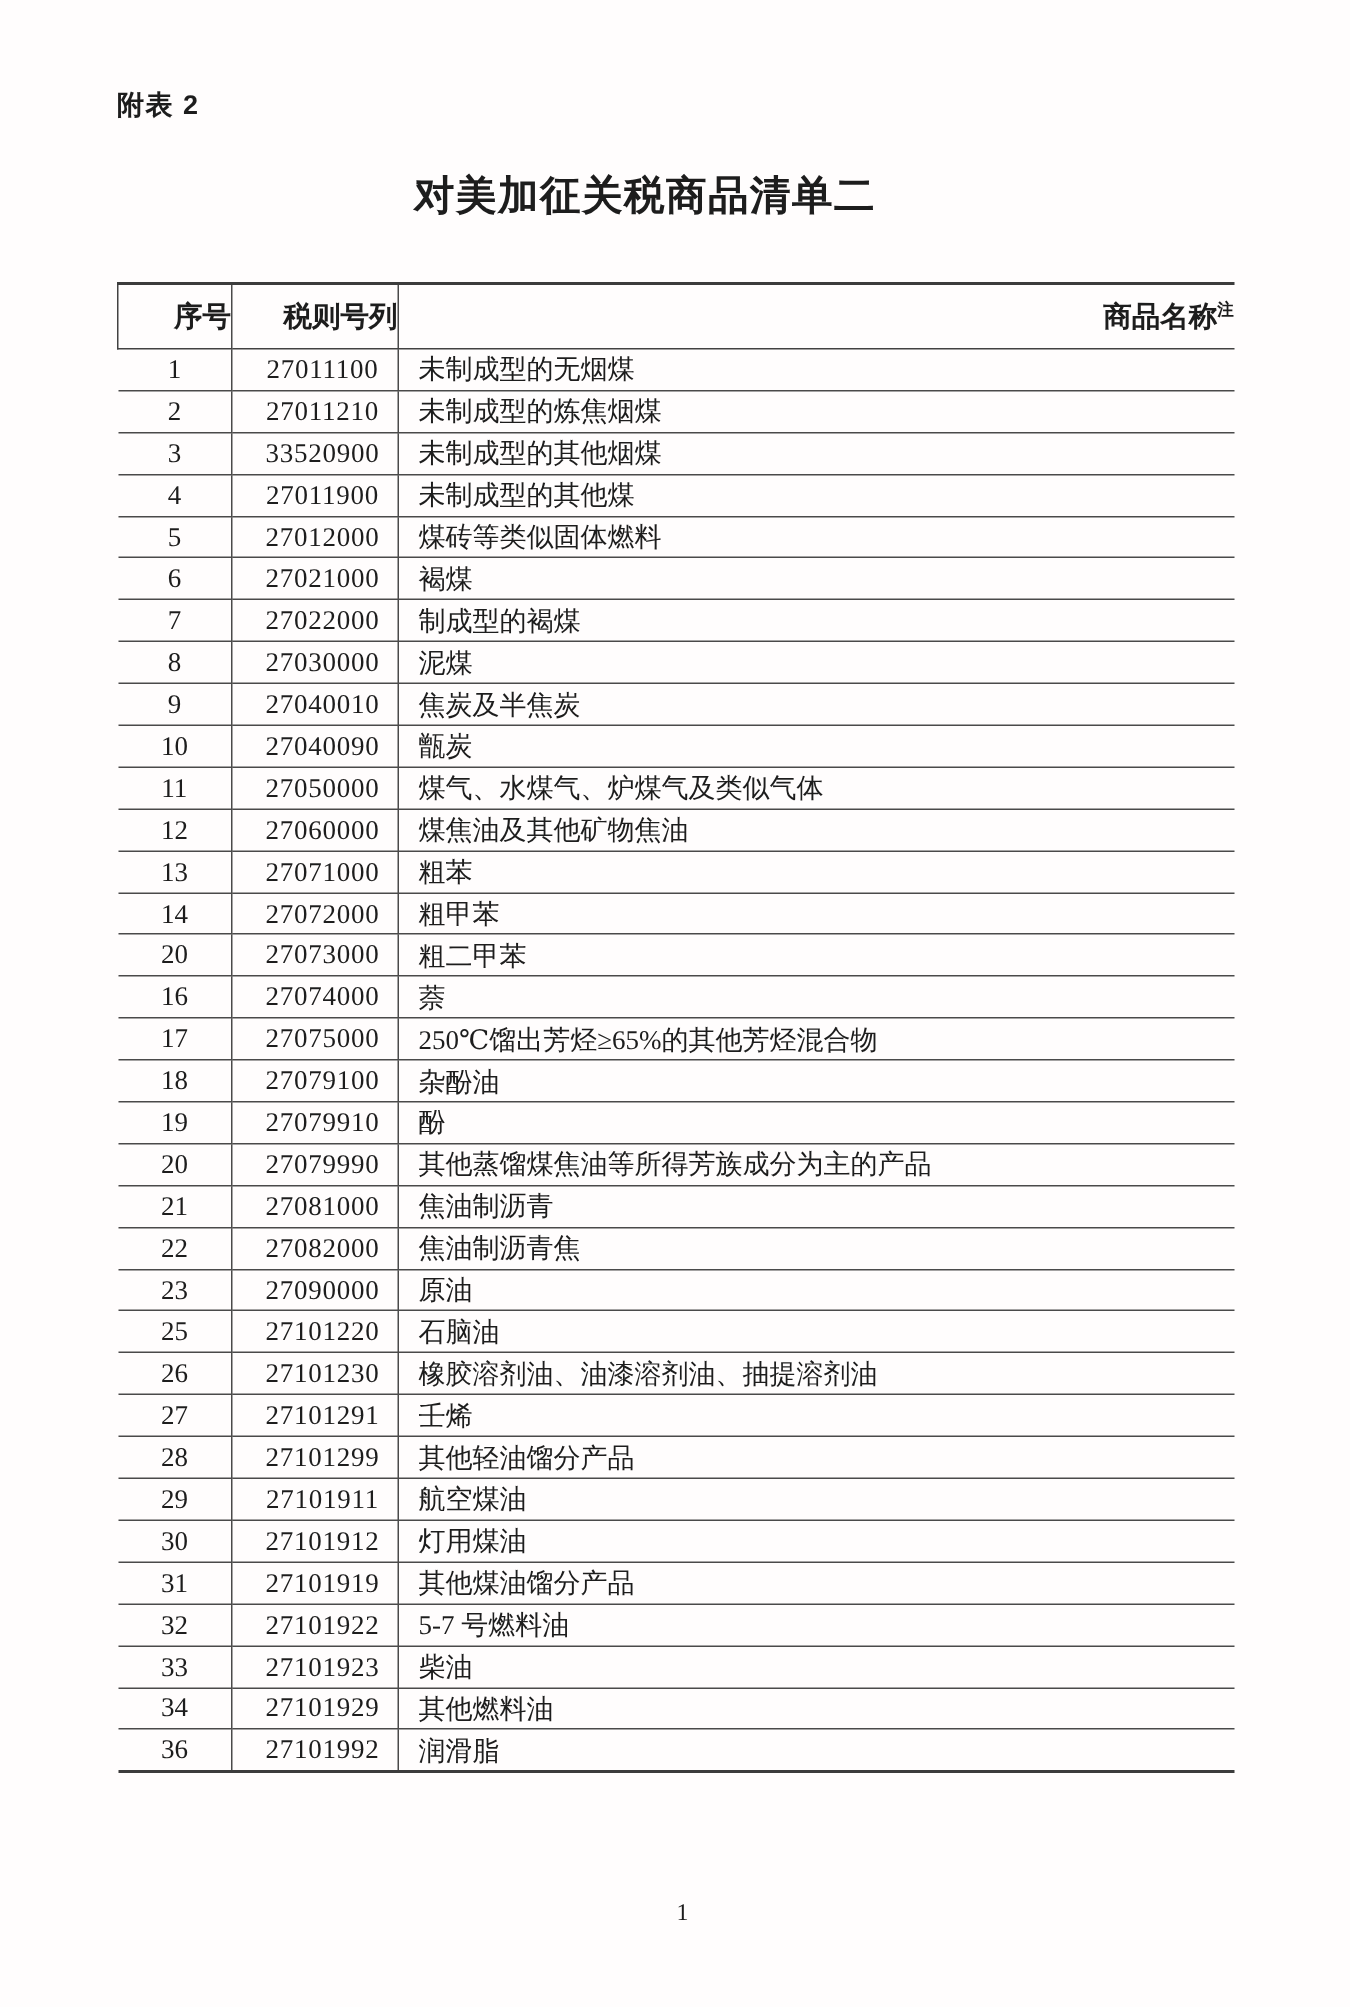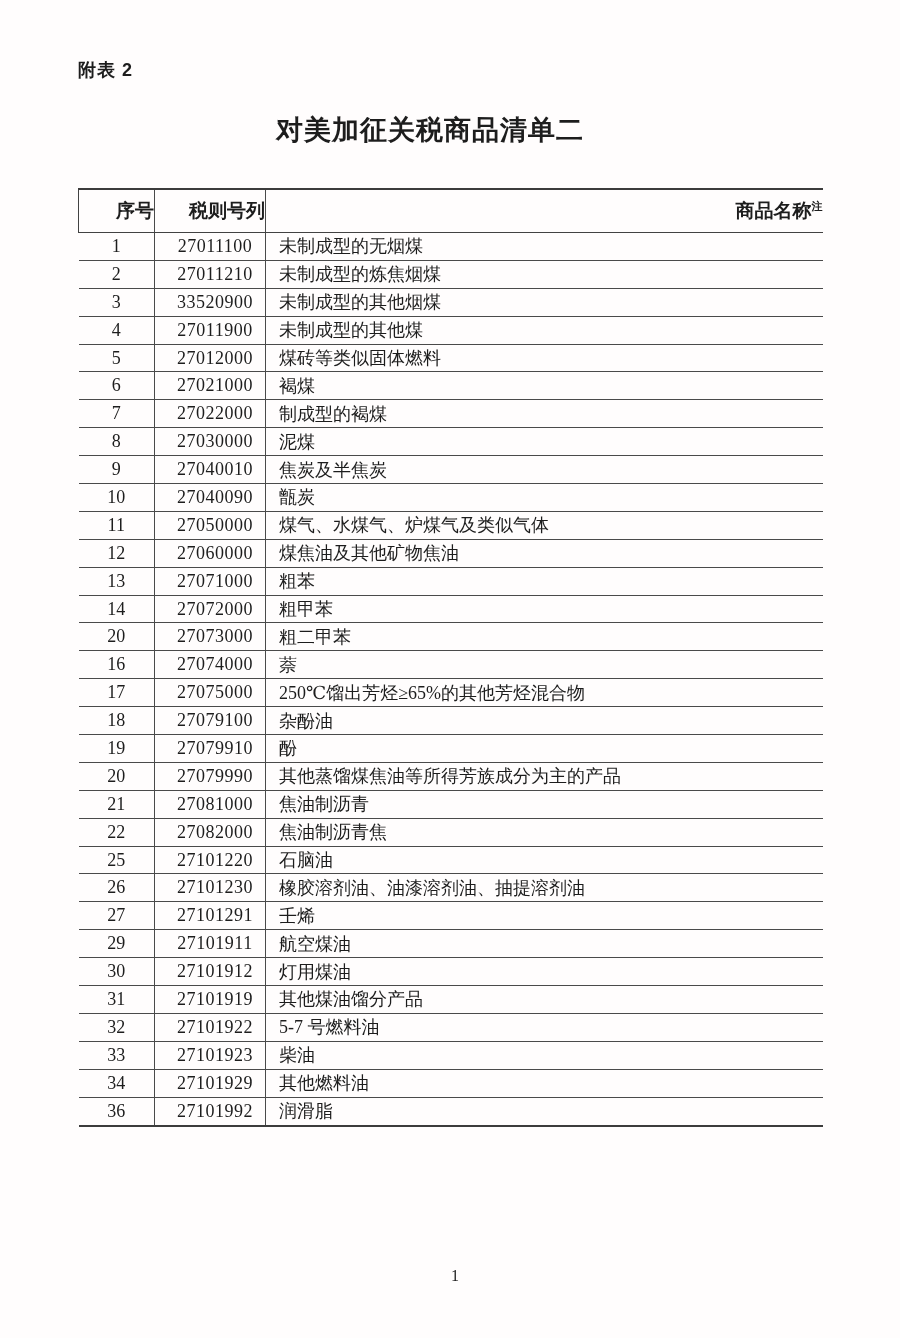--- a/index.html
+++ b/index.html
@@ -214,35 +214,45 @@
         <td class="col-index">21</td>
         <td class="col-code">27081000</td>
         <td class="col-name">焦油制沥青</td>
       </tr>
       <tr>
         <td class="col-index">22</td>
         <td class="col-code">27082000</td>
         <td class="col-name">焦油制沥青焦</td>
       </tr>
       <tr>
+        <td class="col-index">23</td>
+        <td class="col-code">27090000</td>
+        <td class="col-name">原油</td>
+      </tr>
+      <tr>
         <td class="col-index">25</td>
         <td class="col-code">27101220</td>
         <td class="col-name">石脑油</td>
       </tr>
       <tr>
         <td class="col-index">26</td>
         <td class="col-code">27101230</td>
         <td class="col-name">橡胶溶剂油、油漆溶剂油、抽提溶剂油</td>
       </tr>
       <tr>
         <td class="col-index">27</td>
         <td class="col-code">27101291</td>
         <td class="col-name">壬烯</td>
       </tr>
       <tr>
+        <td class="col-index">28</td>
+        <td class="col-code">27101299</td>
+        <td class="col-name">其他轻油馏分产品</td>
+      </tr>
+      <tr>
         <td class="col-index">29</td>
         <td class="col-code">27101911</td>
         <td class="col-name">航空煤油</td>
       </tr>
       <tr>
         <td class="col-index">30</td>
         <td class="col-code">27101912</td>
         <td class="col-name">灯用煤油</td>
       </tr>
       <tr>

